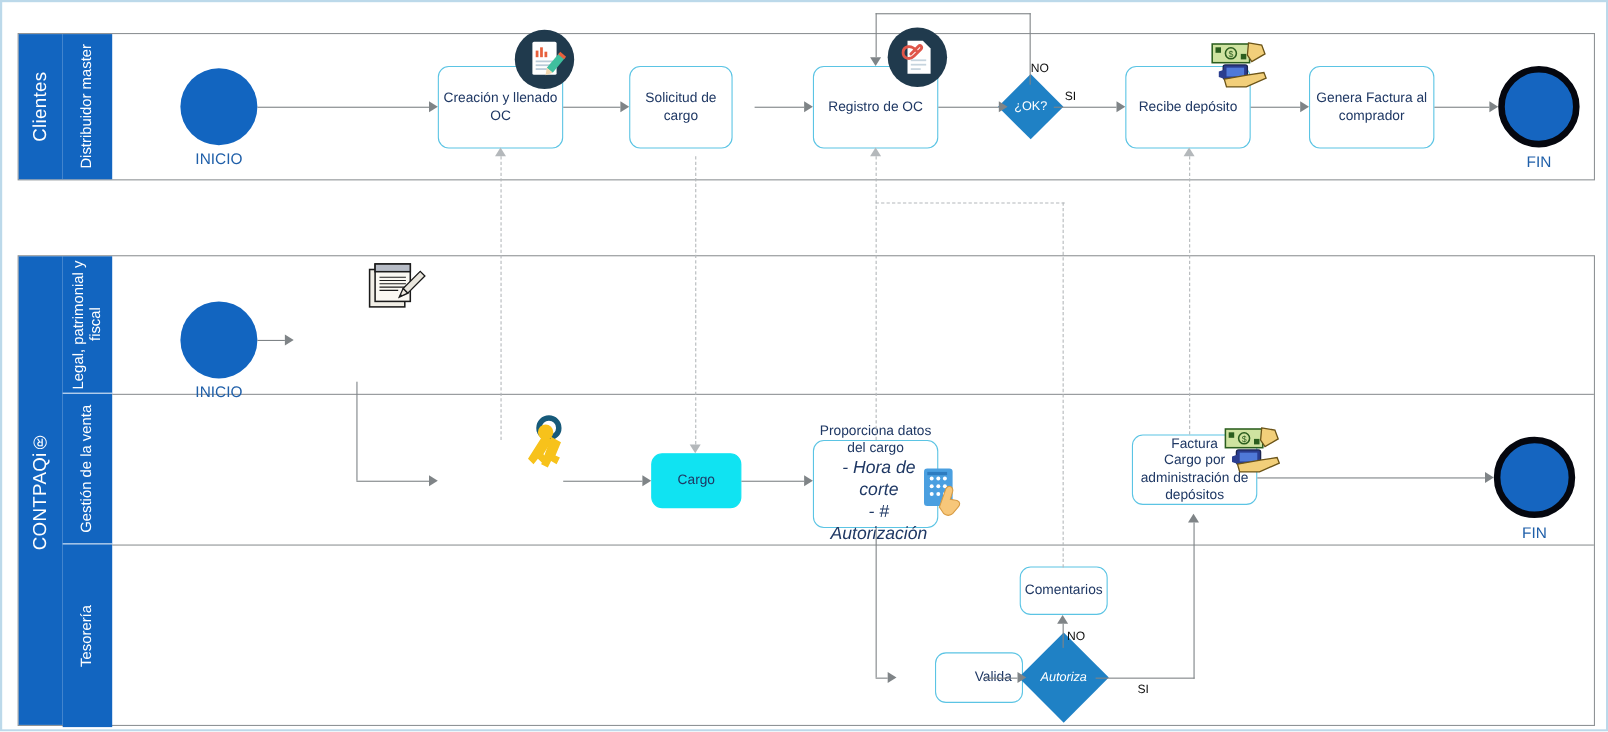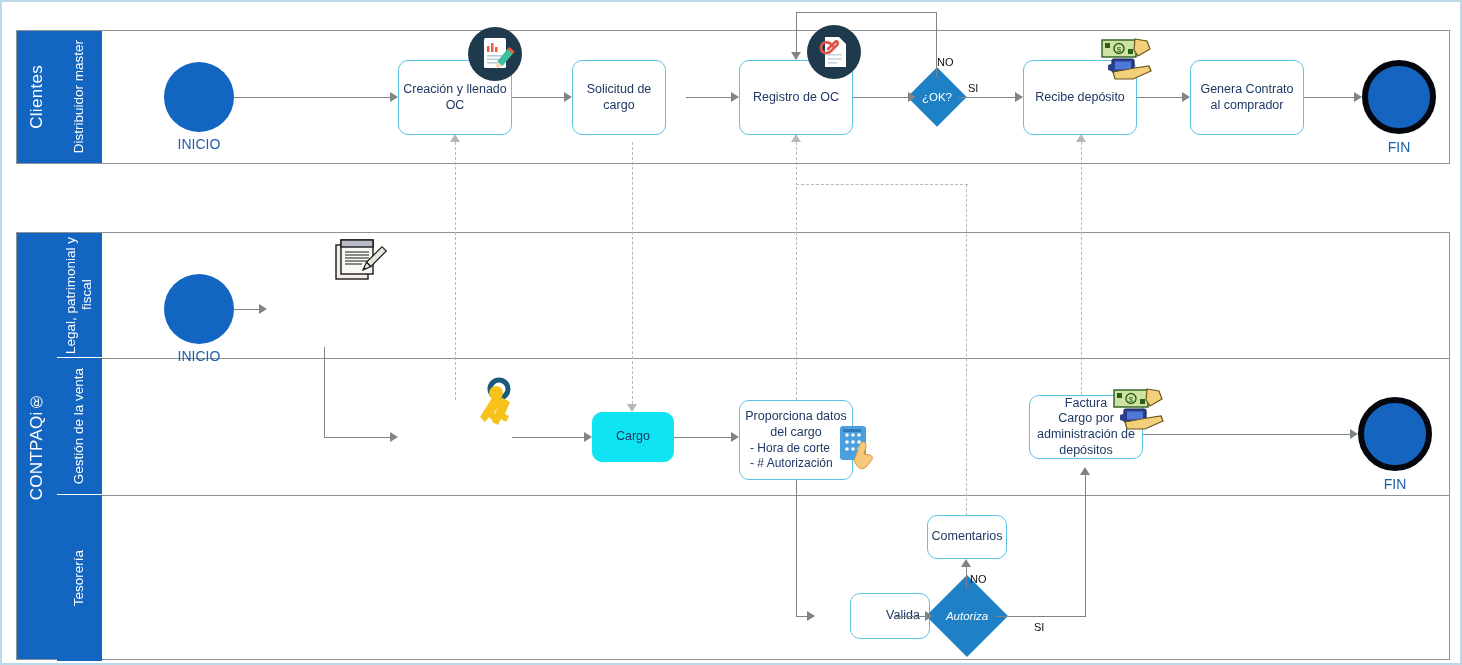--- a/index.html
+++ b/index.html
@@ -16,21 +16,21 @@
               border-bottom:1px solid #ffffff;}
   .lane-label span{writing-mode:vertical-rl;transform:rotate(180deg);
                    font-size:13.5px;line-height:1.2;text-align:center;}
   .lane-sep{position:absolute;border-top:1px solid #8f9396;}
 
   .task{position:absolute;box-sizing:border-box;border:1.3px solid #5bc4e4;border-radius:10px;
         background:#ffffff;color:#1F3864;display:flex;flex-direction:column;
         align-items:center;justify-content:center;font-size:12.5px;line-height:1.25;
         text-align:center;padding:3px 4px;}
   .task.cyan{background:#10E3F2;border-color:#10E3F2;}
-  .task .sub{font-size:12px;align-self:flex-start;margin-left:6px;}
+  .task .sub{font-style:italic;font-size:16px;align-self:flex-start;margin-left:6px;}
 
   .gw{position:absolute;background:#1F81C5;transform:rotate(45deg);}
   .gw-txt{position:absolute;color:#ffffff;font-size:11.5px;display:flex;
           align-items:center;justify-content:center;text-align:left;}
 
   .evt{position:absolute;border-radius:50%;background:#1265C0;}
   .evt.end{background:#1565C0;border:6px solid #05070f;box-sizing:border-box;}
   .evt-lbl{position:absolute;color:#1F5FA9;font-size:14px;text-align:center;}
 
   .ln{position:absolute;background:#7f8487;}
@@ -121,21 +121,21 @@
       <rect x="28" y="15" width="5" height="5" fill="#2b5e1e"></rect>
       <path d="M35 5 l12 2 l3 8 l-12 7 l-4 -6 z" fill="#f2cf7a" stroke="#6b5418" stroke-width="1.2"></path>
       <rect x="12" y="25" width="22" height="13" rx="2" fill="#2a3d8f" stroke="#1b2550" stroke-width="1.2"></rect>
       <rect x="15" y="27.5" width="16" height="8" fill="#4f79d8"></rect>
       <path d="M8 31 l6 -2 l0 9 l-6 -2 z" fill="#2a3d8f"></path>
       <path d="M13 38 l22 -4 l14 -2 l2 5 l-18 8 l-18 0 z" fill="#f2cf7a" stroke="#6b5418" stroke-width="1.2"></path>
     </svg>
   </div>
 
   <div class="task" style="left:1188px;top:58px;width:114px;height:75px;">
-    <div>Genera Contrato al comprador</div>
+    <div>Genera Factura al comprador</div>
   </div>
 
   <div class="evt end" style="left:1360px;top:58px;width:74px;height:74px;"></div>
   <div class="evt-lbl" style="left:1347px;top:137px;width:100px;">FIN</div>
 
   <div class="ln lnh" style="left:232px;top:95px;width:156px;"></div>
   <div class="arw r" style="left:388px;top:90px;"></div>
 
   <div class="ln lnh" style="left:510px;top:95px;width:52px;"></div>
   <div class="arw r" style="left:562px;top:90px;"></div>

